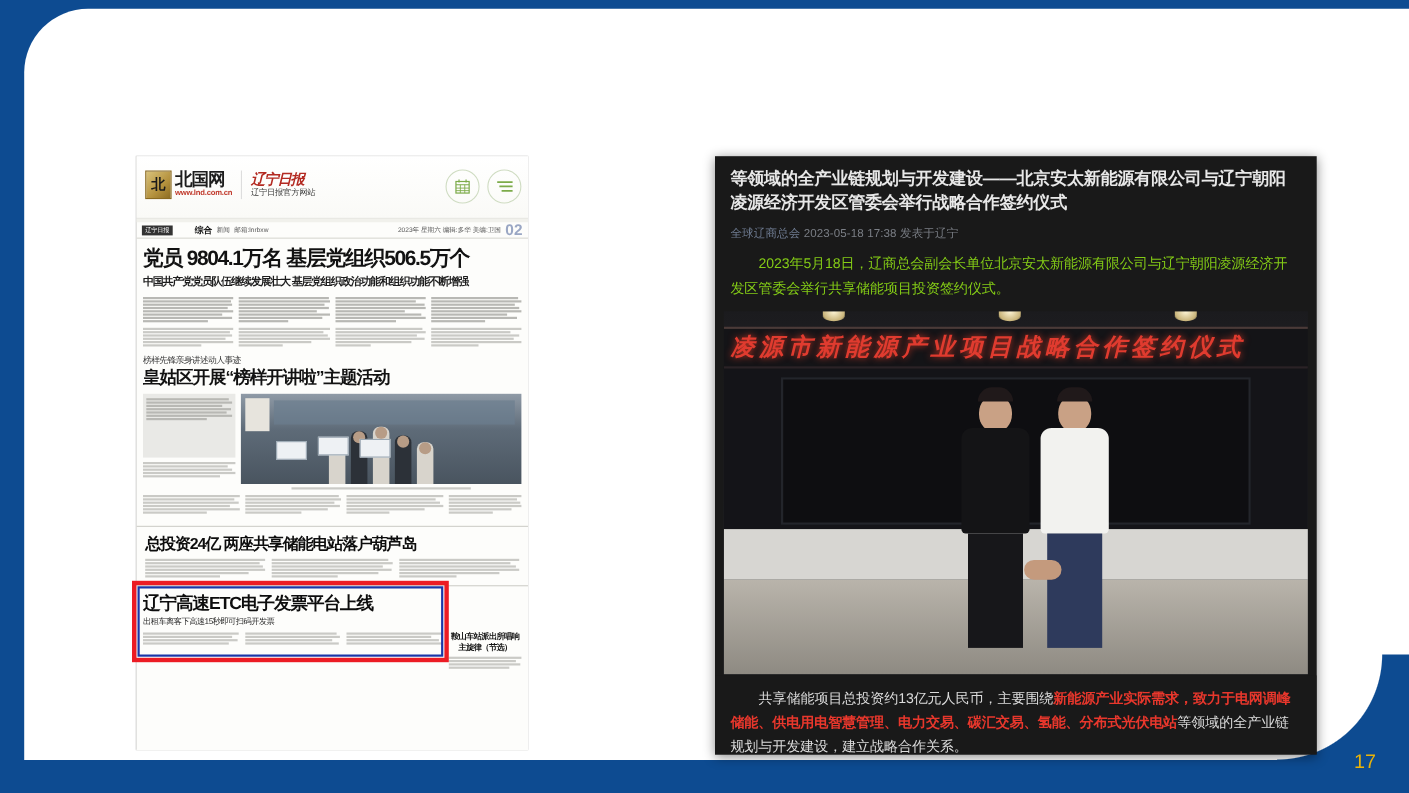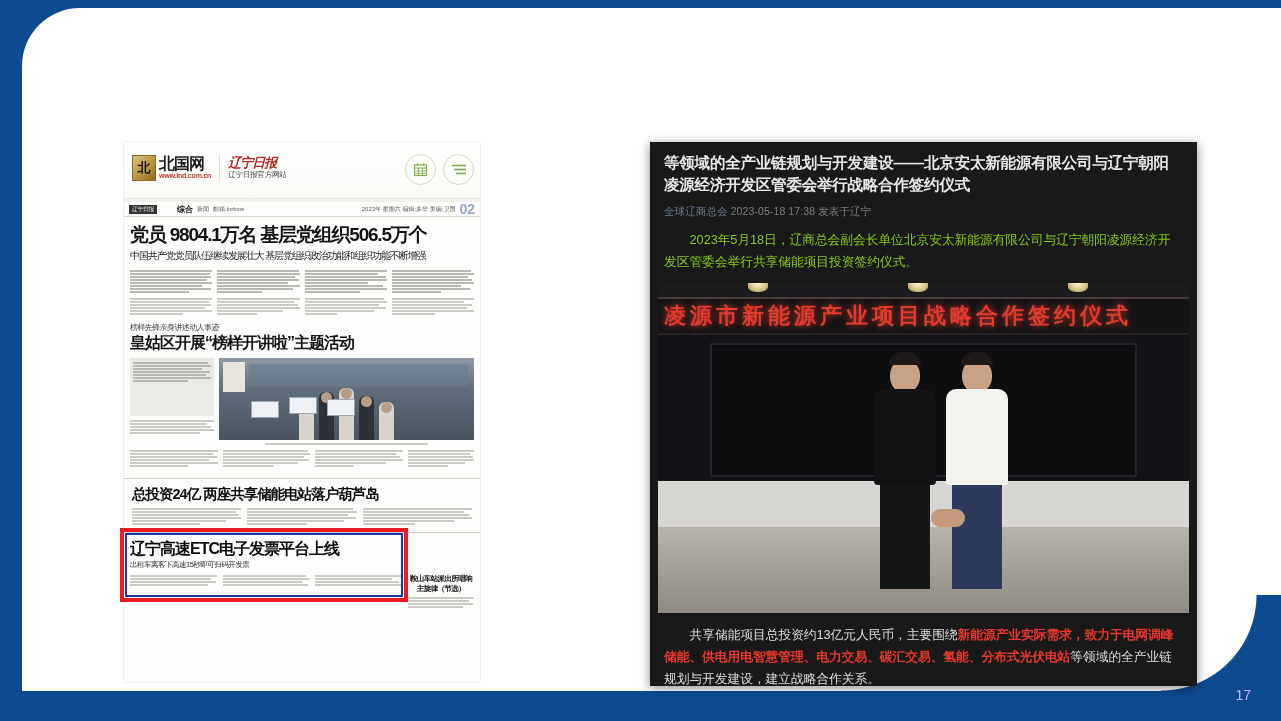--- a/index.html
+++ b/index.html
@@ -17,21 +17,21 @@
   .card:after{
     content:"";position:absolute;right:0;bottom:0;width:120px;height:96px;
     background:radial-gradient(circle at 0% 0%, transparent 0, transparent 95px, #0d4b91 96px);
   }
   .title{
     position:absolute;left:93px;top:33px;width:1000px;
     font-size:41px;line-height:1.24;font-weight:bold;color:#2e2e2e;
     letter-spacing:-0.3px;
   }
   .pagenum{
-    position:absolute;right:30px;bottom:18px;font-size:14px;color:#c4b5fd;
+    position:absolute;right:30px;bottom:18px;font-size:18px;color:#eab308;
   }
 
   
   .paper{
     position:absolute;left:124px;top:142px;width:356px;height:540px;
     background:#fdfdfb;overflow:hidden;
     box-shadow:0 0 1px rgba(0,0,0,.35);
   }
   .paper-top{
     position:relative;height:56px;border-bottom:1px solid #e7e7e2;
@@ -61,21 +61,21 @@
   .bar-logo{background:#333;color:#fff;padding:1px 3px;font-size:5.5px;}
   .bar-strong{font-size:8px;font-weight:bold;color:#111;margin-left:16px;}
   .bar-spacer{flex:1;}
   .bar-pg{font-size:14px;color:#9aa7c4;font-weight:bold;}
 
   .headline-1{
     padding:5px 6px 0 6px;font-size:19px;font-weight:bold;color:#121212;
     letter-spacing:-1.2px;white-space:nowrap;
   }
   .subline-1{
-    padding:1px 6px 3px 6px;font-size:10px;font-weight:normal;color:#1d1d1d;
+    padding:1px 6px 3px 6px;font-size:10px;font-weight:bold;color:#1d1d1d;
     letter-spacing:-1.1px;white-space:nowrap;
   }
   .cols{display:flex;gap:5px;padding:3px 6px 0 6px;}
   .col{flex:1;}
   .tline{height:2px;background:#b8b8b4;margin:1px 0;}
   .tline.s{opacity:.75;}
   .greybox{background:#e9e9e6;}
   .sec-kicker{padding:6px 6px 0 6px;font-size:8px;color:#3a3a3a;letter-spacing:-0.6px;}
   .headline-2{
     padding:0 6px 2px 6px;font-size:16px;font-weight:bold;color:#121212;
@@ -127,20 +127,21 @@
     padding:6px 14px 4px 14px;font-size:10.5px;color:#7b7f86;letter-spacing:0.1px;
   }
   .art-meta .src{color:#6f7c92;}
   .art-p{
     padding:6px 14px 10px 14px;color:#84cc16;font-size:12.8px;line-height:1.72;
     text-indent:2em;letter-spacing:-0.1px;
   }
   .art-photo{
     position:relative;margin:0 8px;height:330px;overflow:hidden;
     background:linear-gradient(#1b1b1e,#2a2b30 55%,#3b3c42);
+    font-style:italic;
   }
   .led{
     position:absolute;left:0;right:0;top:14px;height:34px;background:#141417;
     border-top:2px solid #4a3a38;border-bottom:2px solid #2a2226;
     display:flex;align-items:center;overflow:hidden;
   }
   .led-text{
     color:#e03b2f;font-size:22px;font-weight:bold;letter-spacing:4px;white-space:nowrap;
     padding-left:6px;text-shadow:0 0 7px rgba(230,60,40,.85);
   }

